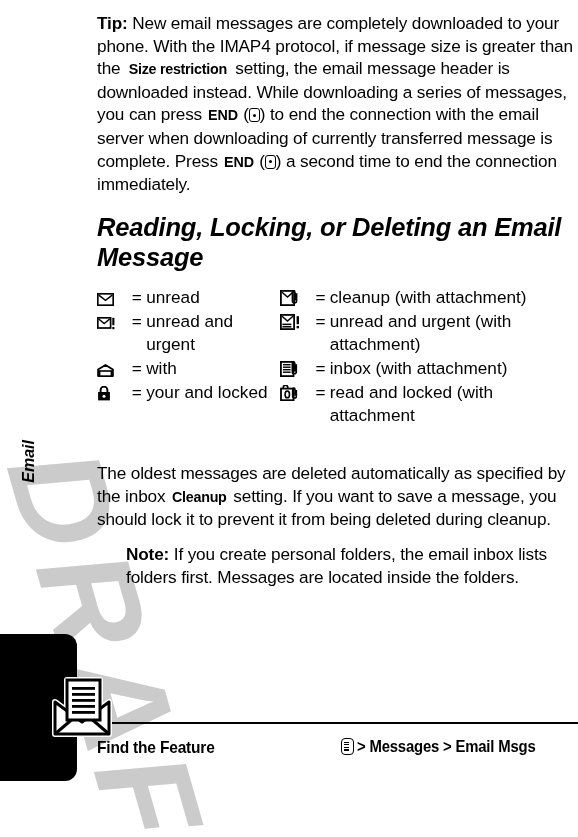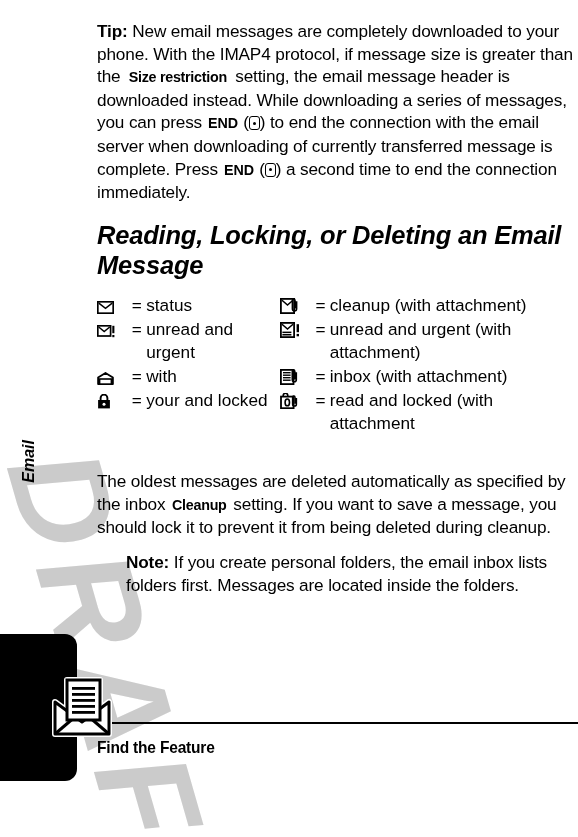--- a/index.html
+++ b/index.html
@@ -48,21 +48,21 @@
     width: 481px;
     z-index: 2;
   }
 
   p.body-para {
     margin: 0 0 12px 0;
     font-size: 17.2px;
     line-height: 22.6px;
     letter-spacing: -0.15px;
   }
-  p.body-para.first { padding-top: 20px; }
+  p.body-para.first { padding-top: 12px; }
 
   .lbl-bold { font-weight: bold; }
   
   .ui-term {
     font-weight: bold;
     font-size: 15.4px;
     letter-spacing: -0.3px;
     display: inline-block;
     transform: scaleX(0.93);
     transform-origin: center;
@@ -254,21 +254,21 @@
     <tbody>
 
       <tr>
         <td class="ico-cell">
           <svg class="ind-svg" width="17" height="13" viewBox="0 0 17 13">
             <rect x="0.8" y="0.8" width="15.4" height="11.4" fill="#fff" stroke="#000" stroke-width="1.7"></rect>
             <path d="M1.8 2.2 L8.5 7.4 L15.2 2.2" fill="none" stroke="#000" stroke-width="1.5"></path>
           </svg>
         </td>
         <td class="eq-cell">=</td>
-        <td class="txt-cell-l">status</td>
+        <td class="txt-cell-l">unread</td>
 
         <td class="ico-cell r">
           <svg class="ind-svg" width="21" height="16" viewBox="0 0 21 16">
             <rect x="0.9" y="0.9" width="13.2" height="14.2" fill="#fff" stroke="#000" stroke-width="1.8"></rect>
             <path d="M2 2.3 L7.5 7.1 L13 2.3" fill="none" stroke="#000" stroke-width="1.5"></path>
             <path d="M16.6 3.2 v7.6 a2.1 2.1 0 0 1 -4.2 0 v-8.4 a1.3 1.3 0 0 1 2.6 0 v8" fill="none" stroke="#000" stroke-width="1.6"></path>
           </svg>
         </td>
         <td class="eq-cell">=</td>
         <td class="txt-cell-r">cleanup (with attachment)</td>
@@ -352,20 +352,21 @@
   <p class="body-para" style="margin-top:34px;"><span>The oldest messages are deleted automatically as specified by the inbox </span><span class="ui-term">Cleanup</span><span> setting. If you want to save a message, you should lock it to prevent it from being deleted during cleanup.</span></p>
 
   <p class="note-para" style="margin-top:0;"><span class="lbl-bold">Note:</span><span> If you create personal folders, the email inbox lists folders first. Messages are located inside the folders.</span></p>
 
 </div>
 
 <div id="find-bar">
   <div class="rule"></div>
   <div class="row">
     <span class="ff-label">Find the Feature</span>
+    <span><span class="menukey"><i></i><i></i><i></i><i></i></span><span class="ff-path">&gt; Messages &gt; Email Msgs</span></span>
   </div>
 </div>
 
 <div id="sidebar">
   <div id="chapter-tab"></div>
   <div id="chapter-label">Email</div>
   <div id="chapter-icon">
     <svg width="60" height="62" viewBox="0 0 60 62">
 
       <g stroke="#ffffff" stroke-width="6" fill="none" stroke-linejoin="round">

